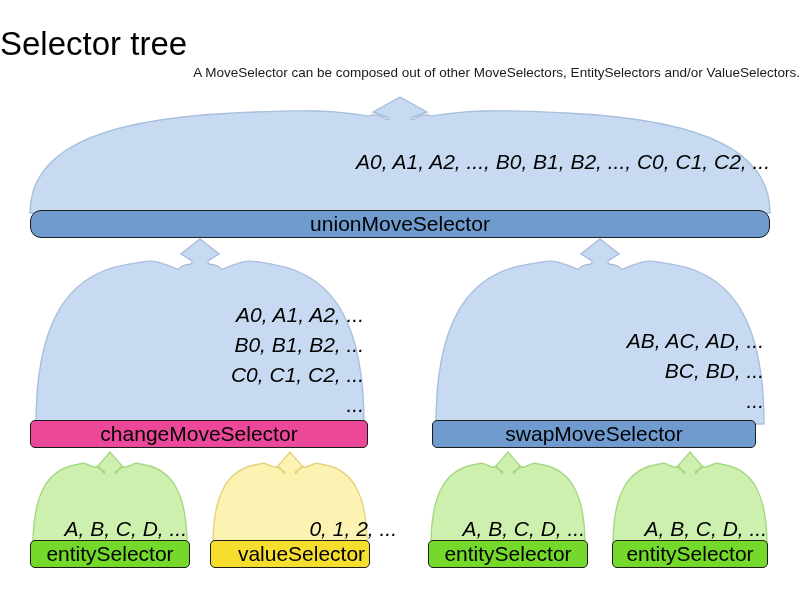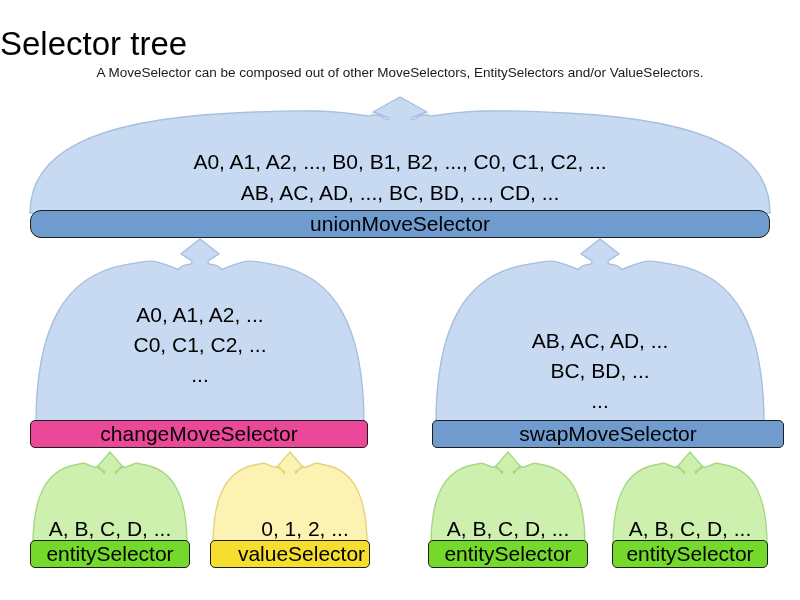--- a/index.html
+++ b/index.html
@@ -5,26 +5,26 @@
   html,body{margin:0;padding:0;background:#fff;}
   .canvas{
     position:relative;width:800px;height:600px;overflow:hidden;background:#fff;
     font-family:"Liberation Sans",sans-serif;color:#000;
   }
   .title{
     position:absolute;left:0;top:26px;width:800px;
     font-size:33px;font-weight:400;line-height:36px;
   }
   .subtitle{
-    position:absolute;left:0;top:64px;width:800px;text-align:center;
+    position:absolute;left:0;top:64px;width:800px;text-align:right;
     font-size:13.5px;line-height:18px;color:#1a1a1a;
   }
   .shapes{position:absolute;left:0;top:0;}
   .shapes path{stroke-width:1.4;}
-  .values{position:absolute;text-align:center;font-size:21px;color:#000;}
+  .values{position:absolute;text-align:right;font-size:21px;color:#000;font-style:italic;}
   .values div{line-height:30px;}
   .values.wide div{line-height:31px;}
   .bar{
     position:absolute;height:28px;box-sizing:border-box;
     border:1.6px solid #1c1c1c;border-radius:5px;
     display:flex;align-items:center;justify-content:center;
     font-size:21px;line-height:24px;color:#000;
   }
 </style>
 </head>
@@ -40,25 +40,25 @@
     <path fill="#c7daf1" stroke="#a8c0de" d="M 36 424 C 36 327.8 63.88 276 124.56 264.9 C 157.36 258.425 154.3424 260.275 178.1224 269.525 C 186.416864 260.275 192.00992 268 192.00992 261 L 180.976 254 L 200 239 L 219.024 254 L 207.99008 261 C 207.99008 268 213.583136 260.275 221.8776 269.525 C 245.6576 260.275 242.64000000000001 258.425 275.44 264.9 C 336.12 276 364 327.8 364 424 Z"></path>
     <path fill="#c7daf1" stroke="#a8c0de" d="M 436 424 C 436 327.8 463.88 276 524.56 264.9 C 557.36 258.425 554.3424 260.275 578.1224 269.525 C 586.416864 260.275 592.00992 268 592.00992 261 L 580.976 254 L 600 239 L 619.024 254 L 607.99008 261 C 607.99008 268 613.583136 260.275 621.8776 269.525 C 645.6576 260.275 642.64 258.425 675.44 264.9 C 736.12 276 764 327.8 764 424 Z"></path>
     <path fill="#cdf0ae" stroke="#a6d884" d="M 33 545 C 33 496.64 46.09 470.6 74.58000000000001 465.02 C 89.97999999999999 461.765 78.8 462.695 95.05 467.345 C 100.718 462.695 104.54 478.65 104.54 471.65 L 97 467 L 110 452 L 123 467 L 115.46 471.65 C 115.46 478.65 119.282 462.695 124.95 467.345 C 141.2 462.695 130.01999999999998 461.765 145.42000000000002 465.02 C 173.91 470.6 187 496.64 187 545 Z"></path>
     <path fill="#fcf2b2" stroke="#e4d37d" d="M 213 545 C 213 496.64 226.09 470.6 254.58 465.02 C 269.98 461.765 258.8 462.695 275.05 467.345 C 280.718 462.695 284.54 478.65 284.54 471.65 L 277 467 L 290 452 L 303 467 L 295.46 471.65 C 295.46 478.65 299.282 462.695 304.95 467.345 C 321.2 462.695 310.02 461.765 325.42 465.02 C 353.90999999999997 470.6 367 496.64 367 545 Z"></path>
     <path fill="#cdf0ae" stroke="#a6d884" d="M 431 545 C 431 496.64 444.09 470.6 472.58 465.02 C 487.98 461.765 476.8 462.695 493.05 467.345 C 498.718 462.695 502.54 478.65 502.54 471.65 L 495 467 L 508 452 L 521 467 L 513.46 471.65 C 513.46 478.65 517.282 462.695 522.95 467.345 C 539.2 462.695 528.02 461.765 543.42 465.02 C 571.91 470.6 585 496.64 585 545 Z"></path>
     <path fill="#cdf0ae" stroke="#a6d884" d="M 613 545 C 613 496.64 626.09 470.6 654.58 465.02 C 669.98 461.765 658.8 462.695 675.05 467.345 C 680.718 462.695 684.54 478.65 684.54 471.65 L 677 467 L 690 452 L 703 467 L 695.46 471.65 C 695.46 478.65 699.282 462.695 704.95 467.345 C 721.2 462.695 710.02 461.765 725.42 465.02 C 753.91 470.6 767 496.64 767 545 Z"></path>
   </svg>
 
   <div class="values wide" style="left:30px;top:146px;width:740px;">
     <div>A0, A1, A2, ..., B0, B1, B2, ..., C0, C1, C2, ...</div>
-    <div>AB, AC, AD, ..., BC, BD, ..., CD, ...</div>
   </div>
 
   <div class="values" style="left:36px;top:300px;width:328px;">
     <div>A0, A1, A2, ...</div>
+    <div>B0, B1, B2, ...</div>
     <div>C0, C1, C2, ...</div>
     <div>...</div>
   </div>
 
   <div class="values" style="left:436px;top:300px;width:328px;margin-top:26px;">
     <div>AB, AC, AD, ...</div>
     <div>BC, BD, ...</div>
     <div>...</div>
   </div>
 
@@ -70,19 +70,19 @@
   </div>
   <div class="values" style="left:431px;top:514px;width:154px;">
     <div>A, B, C, D, ...</div>
   </div>
   <div class="values" style="left:613px;top:514px;width:154px;">
     <div>A, B, C, D, ...</div>
   </div>
 
   <div class="bar" style="left: 30px; top: 210px; width: 740px; background-color: rgb(111, 155, 206); border-radius: 11px;">unionMoveSelector</div>
   <div class="bar" style="left: 30px; top: 420px; width: 338px; background-color: #ec4899;">changeMoveSelector</div>
-  <div class="bar" style="left: 432px; top: 420px; width: 352px; background-color: rgb(111, 155, 206);">swapMoveSelector</div>
+  <div class="bar" style="left: 432px; top: 420px; width: 324px; background-color: rgb(111, 155, 206);">swapMoveSelector</div>
   <div class="bar" style="left: 30px; top: 540px; width: 160px; background-color: rgb(116, 217, 42);">entitySelector</div>
   <div class="bar" style="left: 210px; top: 540px; width: 160px; background-color: rgb(246, 222, 46); padding-left: 23px;">valueSelector</div>
   <div class="bar" style="left: 428px; top: 540px; width: 160px; background-color: rgb(116, 217, 42);">entitySelector</div>
   <div class="bar" style="left: 612px; top: 540px; width: 156px; background-color: rgb(116, 217, 42);">entitySelector</div>
 
 </div>
 
 </body></html>

